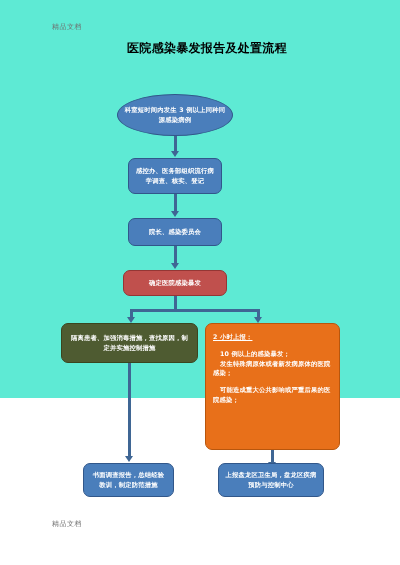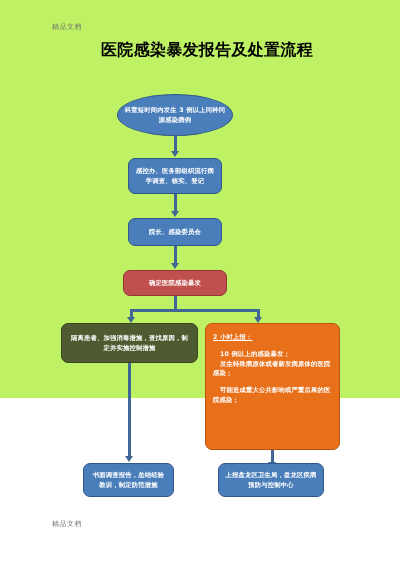--- a/index.html
+++ b/index.html
@@ -12,39 +12,39 @@
     height: 565px;
     position: relative;
     font-family: "DejaVu Sans", "Liberation Sans", sans-serif;
     overflow: hidden;
   }
   #page {
     position: absolute;
     left: 0; top: 0;
     width: 400px;
     height: 398px;
-    background: #bef264;
+    background: #5eead4;
     text-decoration: underline;
   }
   .watermark {
     position: absolute;
     font-size: 7px;
     color: #6f6f6f;
     letter-spacing: 0.5px;
     white-space: nowrap;
   }
   .watermark.top { left: 52px; top: 22px; }
   .watermark.bottom { left: 52px; top: 519px; }
 
   .doc-title {
     position: absolute;
     left: 0; top: 40px;
     width: 400px;
     text-align: center;
-    font-size: 16px;
+    font-size: 12px;
     font-weight: bold;
     color: #000000;
     letter-spacing: 0.3px;
     padding-left: 14px;
     box-sizing: border-box;
   }
 
   
   .node {
     position: absolute;

